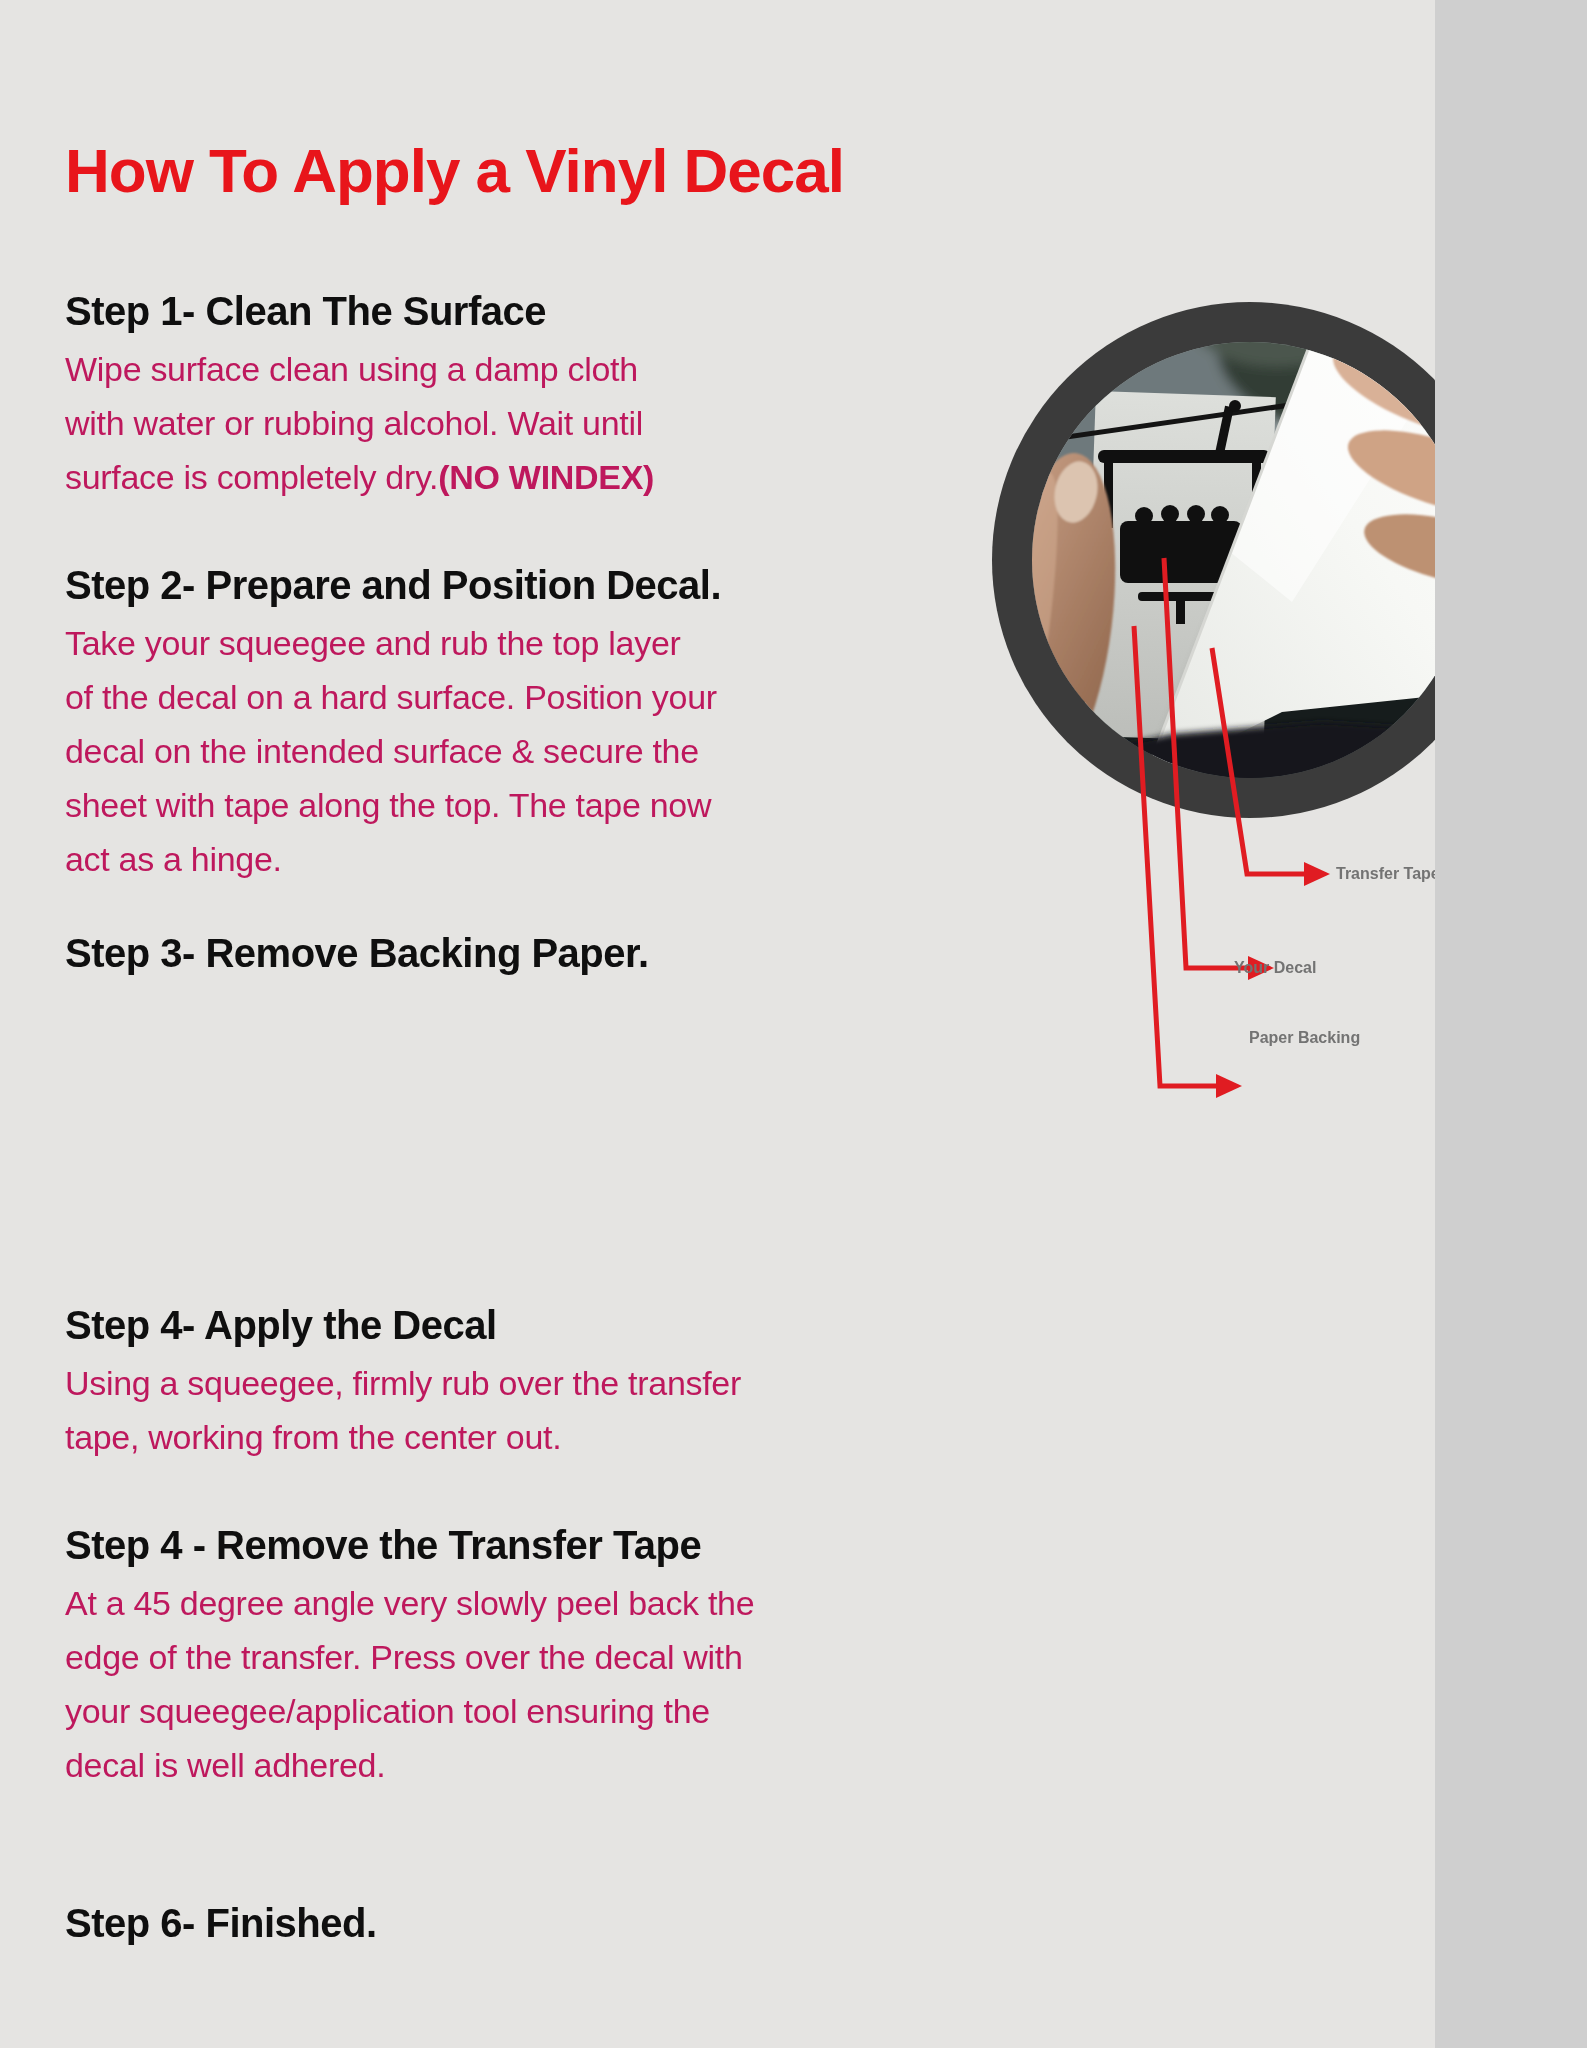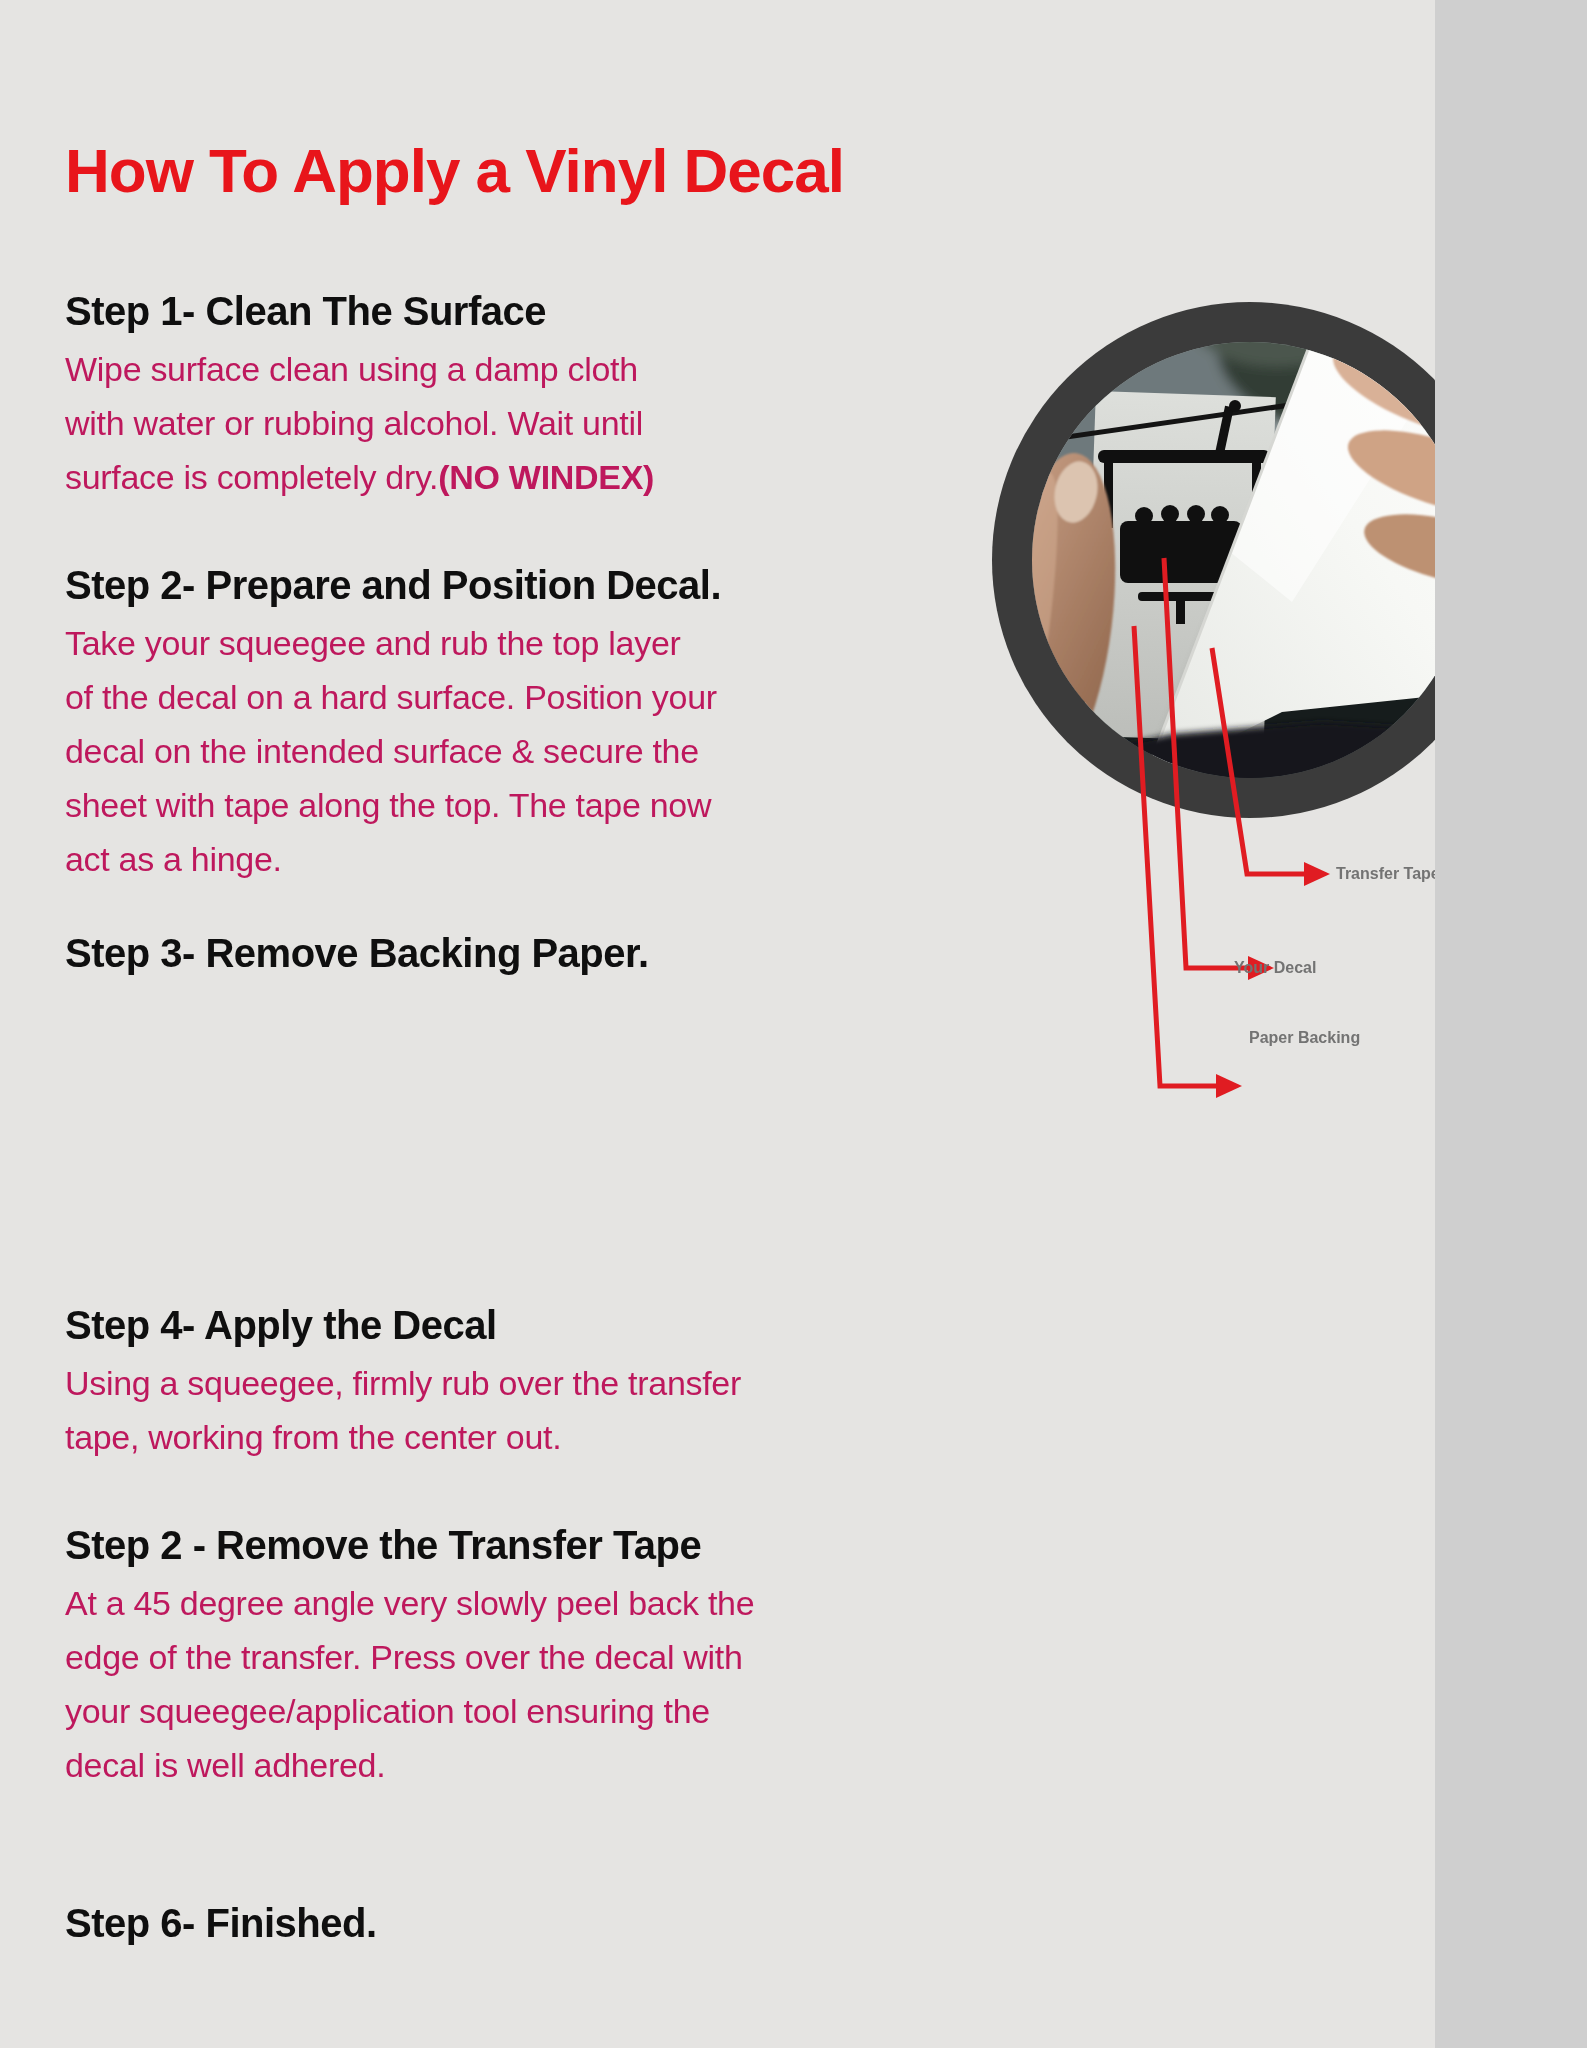--- a/index.html
+++ b/index.html
@@ -60,21 +60,21 @@
     <h2 class="step-heading">Step 3- Remove Backing Paper.</h2>
   </section>
 
   <section class="step" style="top:1302px">
     <h2 class="step-heading">Step 4- Apply the Decal</h2>
     <p class="step-body">Using a squeegee, firmly rub over the transfer
 tape, working from the center out.</p>
   </section>
 
   <section class="step" style="top:1522px">
-    <h2 class="step-heading">Step 2 - Remove the Transfer Tape</h2>
+    <h2 class="step-heading">Step 4 - Remove the Transfer Tape</h2>
     <p class="step-body">At a 45 degree angle very slowly peel back the
 edge of the transfer. Press over the decal with
 your squeegee/application tool ensuring the
 decal is well adhered.</p>
   </section>
 
   <section class="step" style="top:1900px">
     <h2 class="step-heading">Step 6- Finished.</h2>
   </section>
 

